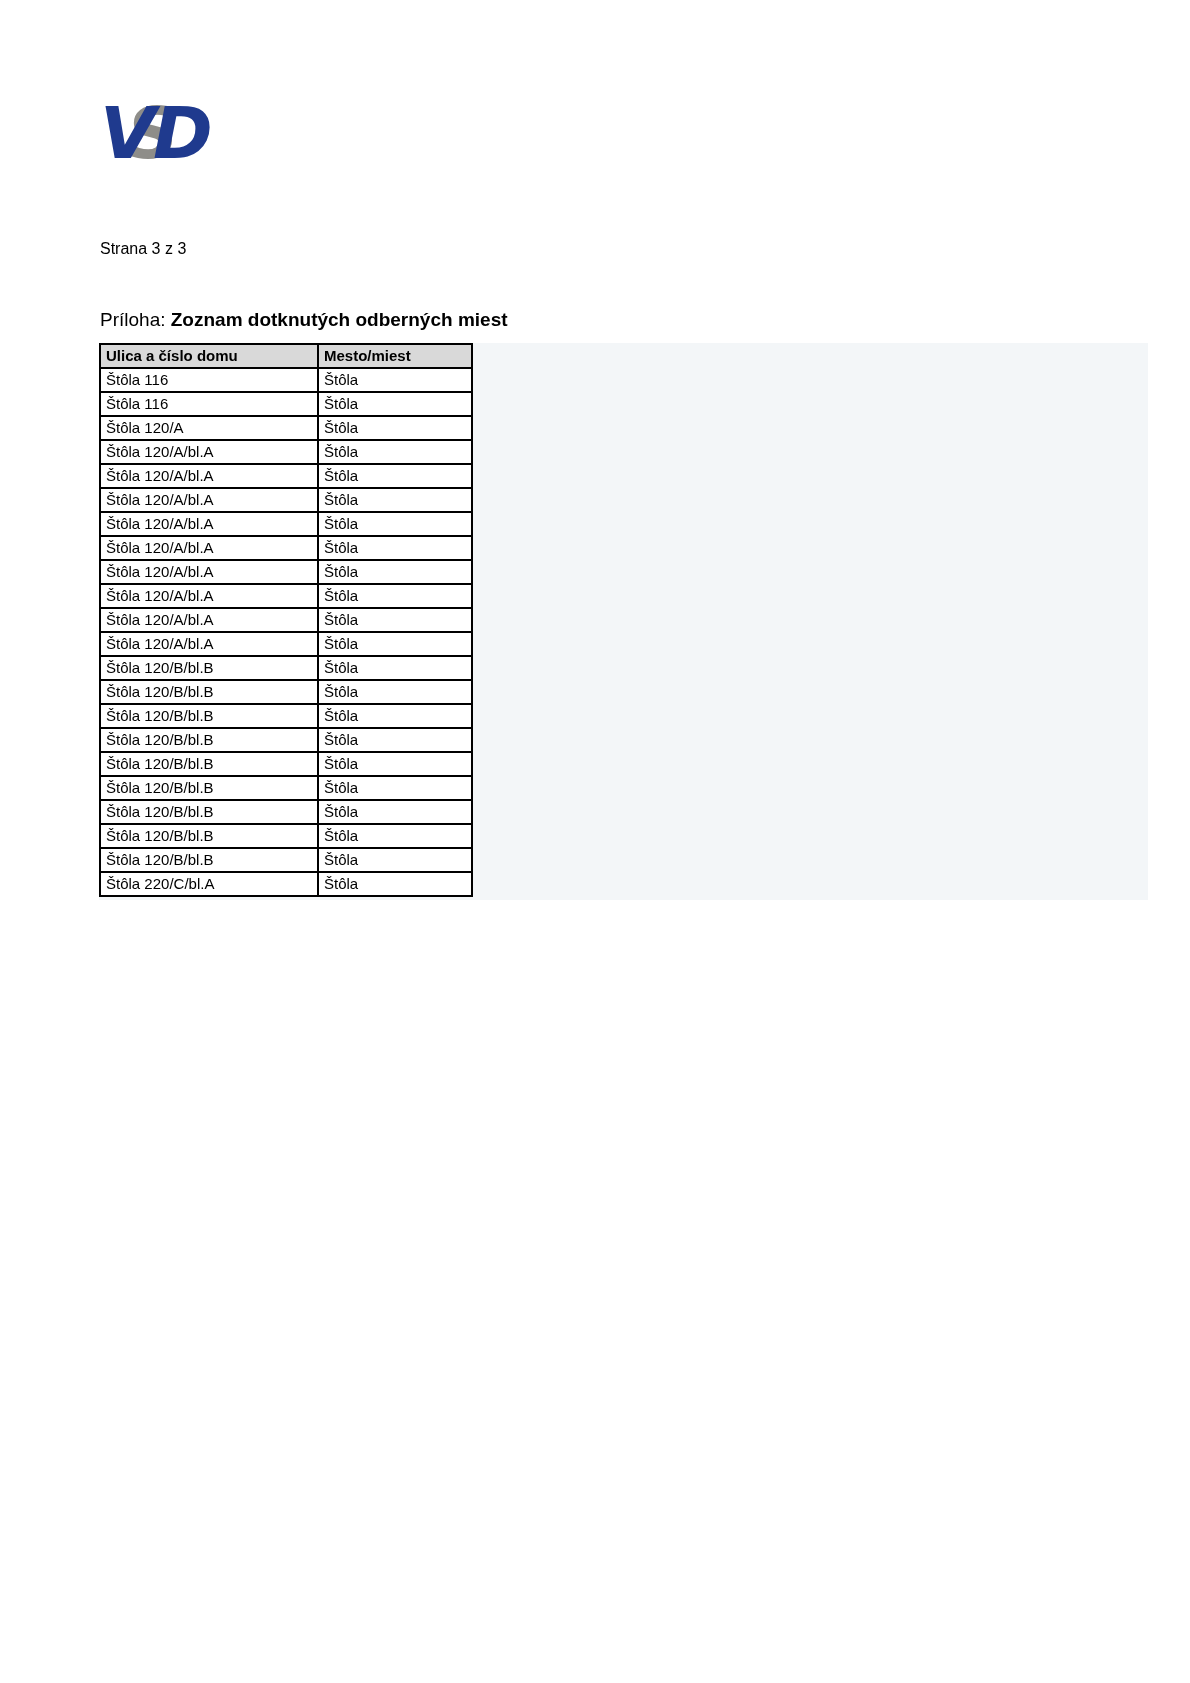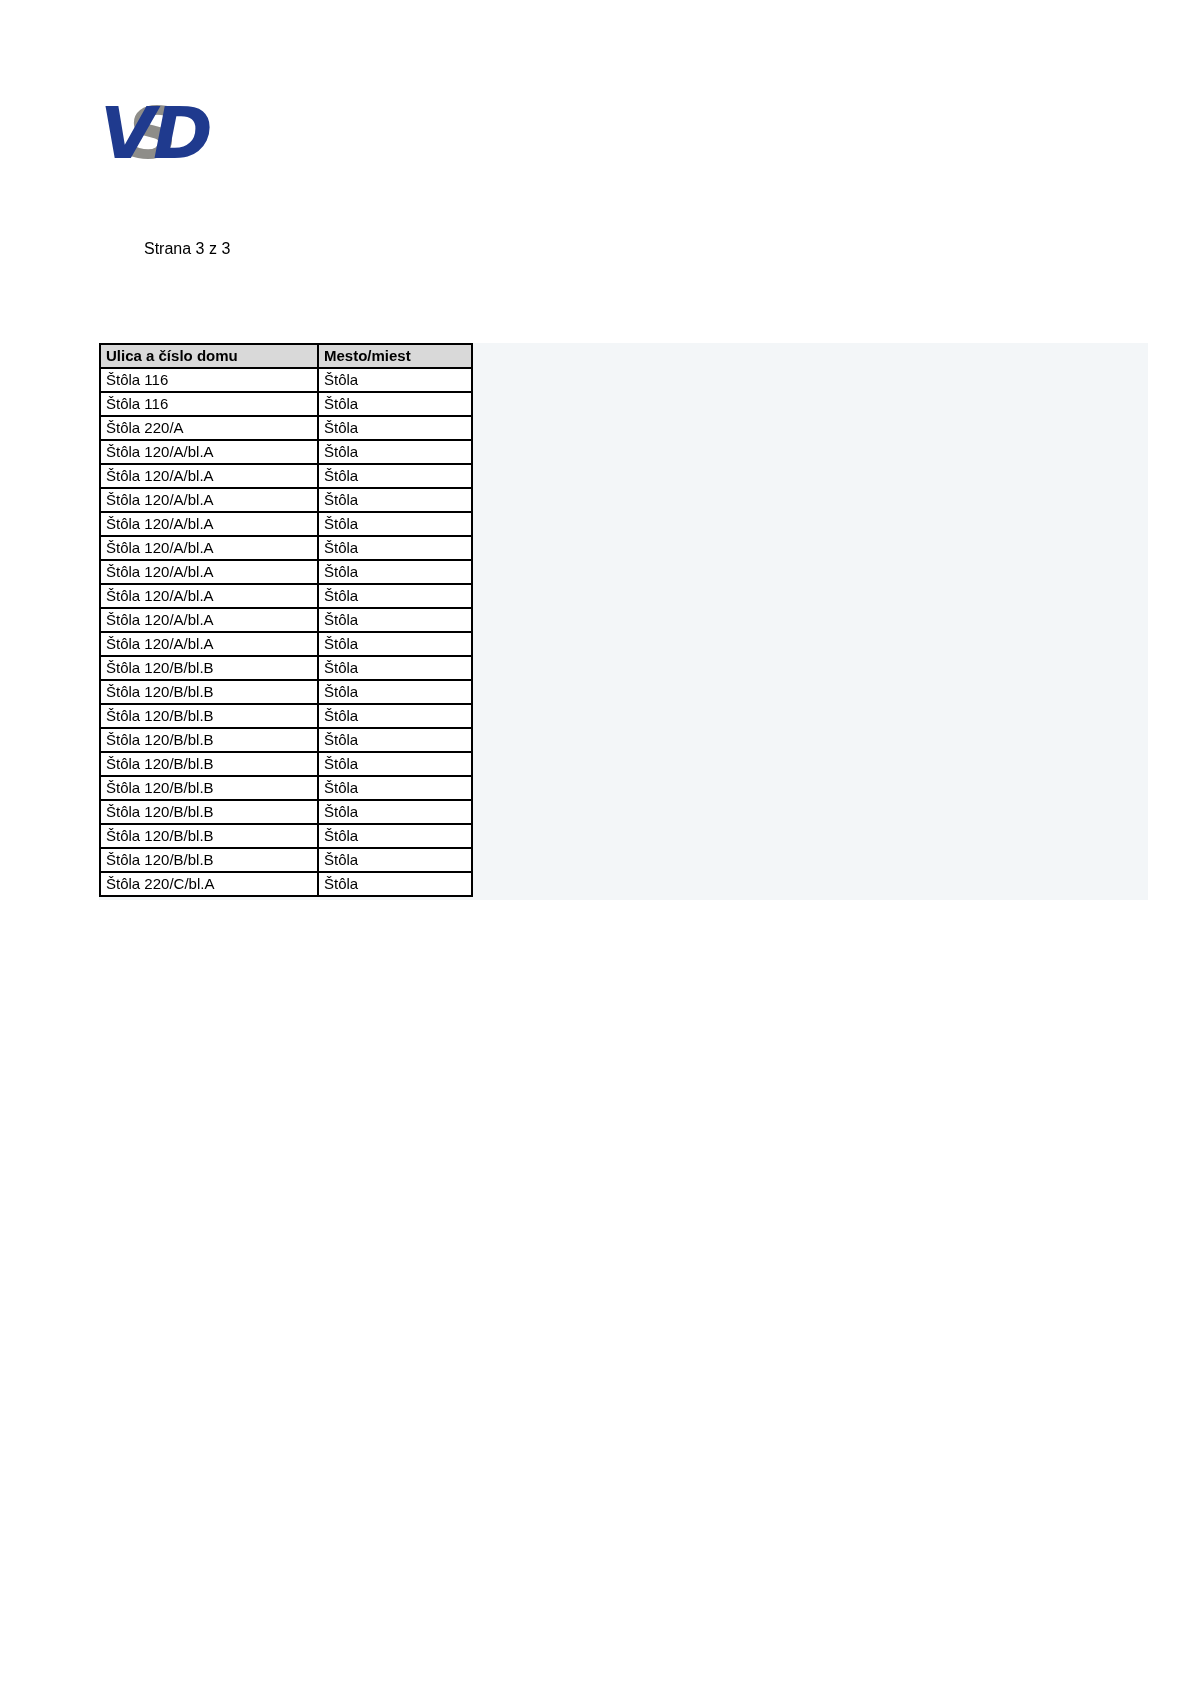--- a/index.html
+++ b/index.html
@@ -30,21 +30,20 @@
   .logo .l-v { left: 0px;  color: #1f3a8e; z-index: 2; }
   .logo .l-d { left: 53px; color: #1f3a8e; z-index: 3; }
 
   
   .page-indicator {
     position: absolute;
     left: 100px;
     top: 240px;
     font-size: 16px;
     line-height: 18px;
-    margin-left: 44px;
   }
 
   
   .heading {
     position: absolute;
     left: 100px;
     top: 308px;
     font-size: 19px;
     line-height: 24px;
     white-space: pre;
@@ -95,20 +94,21 @@
 <div class="page">
 
   <div class="logo">
     <span class="l-s">S</span>
     <span class="l-v">V</span>
     <span class="l-d">D</span>
   </div>
 
   <div class="page-indicator">Strana 3 z 3</div>
 
+  <div class="heading"><span>Príloha: </span><span class="bold">Zoznam dotknutých odberných miest</span></div>
 
   <div class="panel"></div>
 
   <table class="data-table">
     <colgroup>
         <col class="c1">
         <col class="c2">
       </colgroup>
     <thead>
       <tr>
@@ -119,21 +119,21 @@
     <tbody>
         <tr>
       <td>Štôla 116</td>
       <td>Štôla</td>
     </tr>
         <tr>
       <td>Štôla 116</td>
       <td>Štôla</td>
     </tr>
         <tr>
-      <td>Štôla 220/A</td>
+      <td>Štôla 120/A</td>
       <td>Štôla</td>
     </tr>
         <tr>
       <td>Štôla 120/A/bl.A</td>
       <td>Štôla</td>
     </tr>
         <tr>
       <td>Štôla 120/A/bl.A</td>
       <td>Štôla</td>
     </tr>

